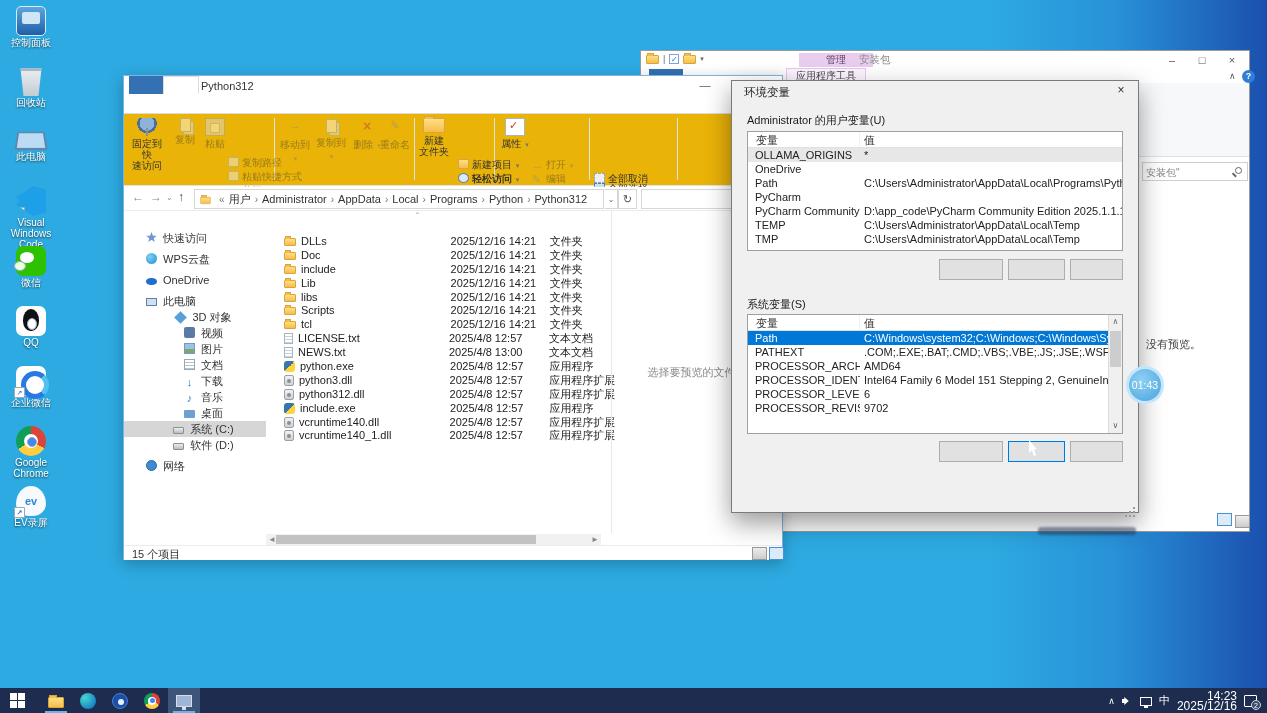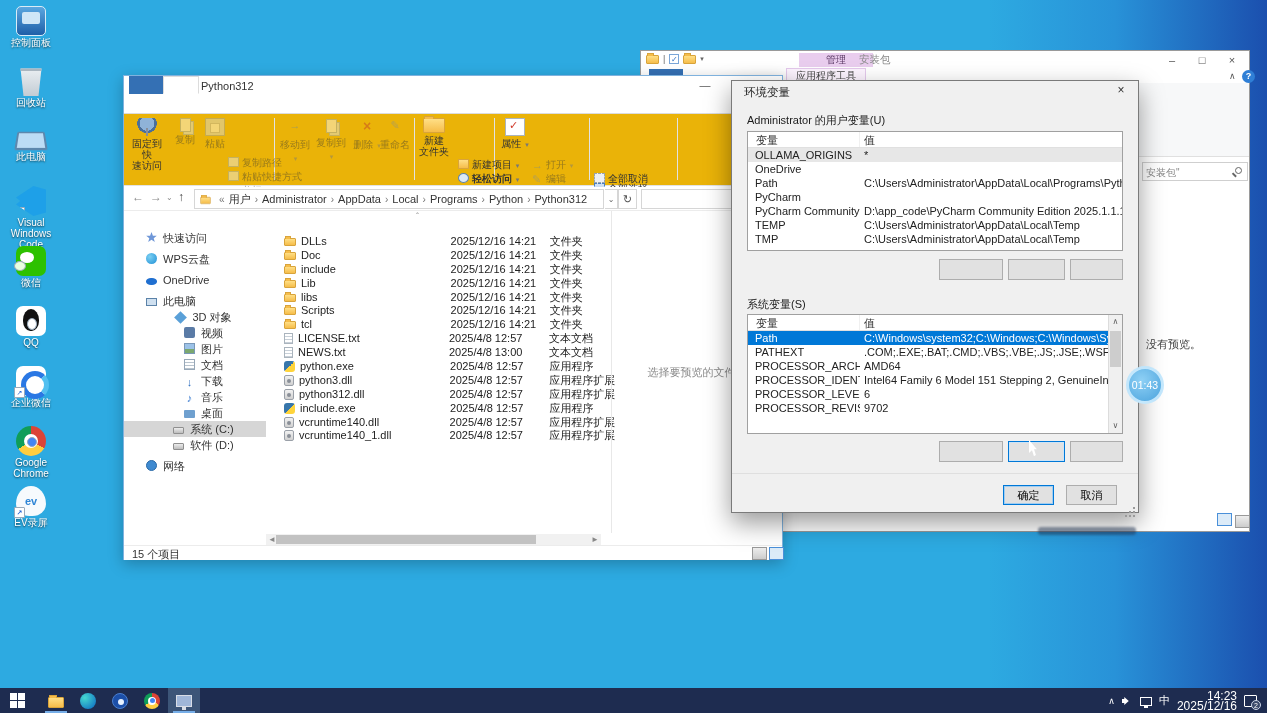--- a/index.html
+++ b/index.html
@@ -705,24 +705,20 @@
         <span class="dn">∨</span>
       </div>
     </div>
     <div>
 
     <div class="dbtn sb b1" style="top: 360px;"></div>
         <div class="dbtn sb b2 focused" style="top: 360px;"></div>
         <div class="dbtn sb b3" style="top: 360px;"></div>
       </div>
 
-    <div id="dlg-footer">
-      <div id="btn-ok">确定</div>
-      <div id="btn-cancel">取消</div>
-    </div>
     <div id="grip"></div>
   </div>
 
   <div id="evbubble">01:43</div>
   <div id="desk-blur"></div>
   <div id="cursor"></div>
 
   <div id="taskbar">
     <div id="startbtn">
         <span></span>

